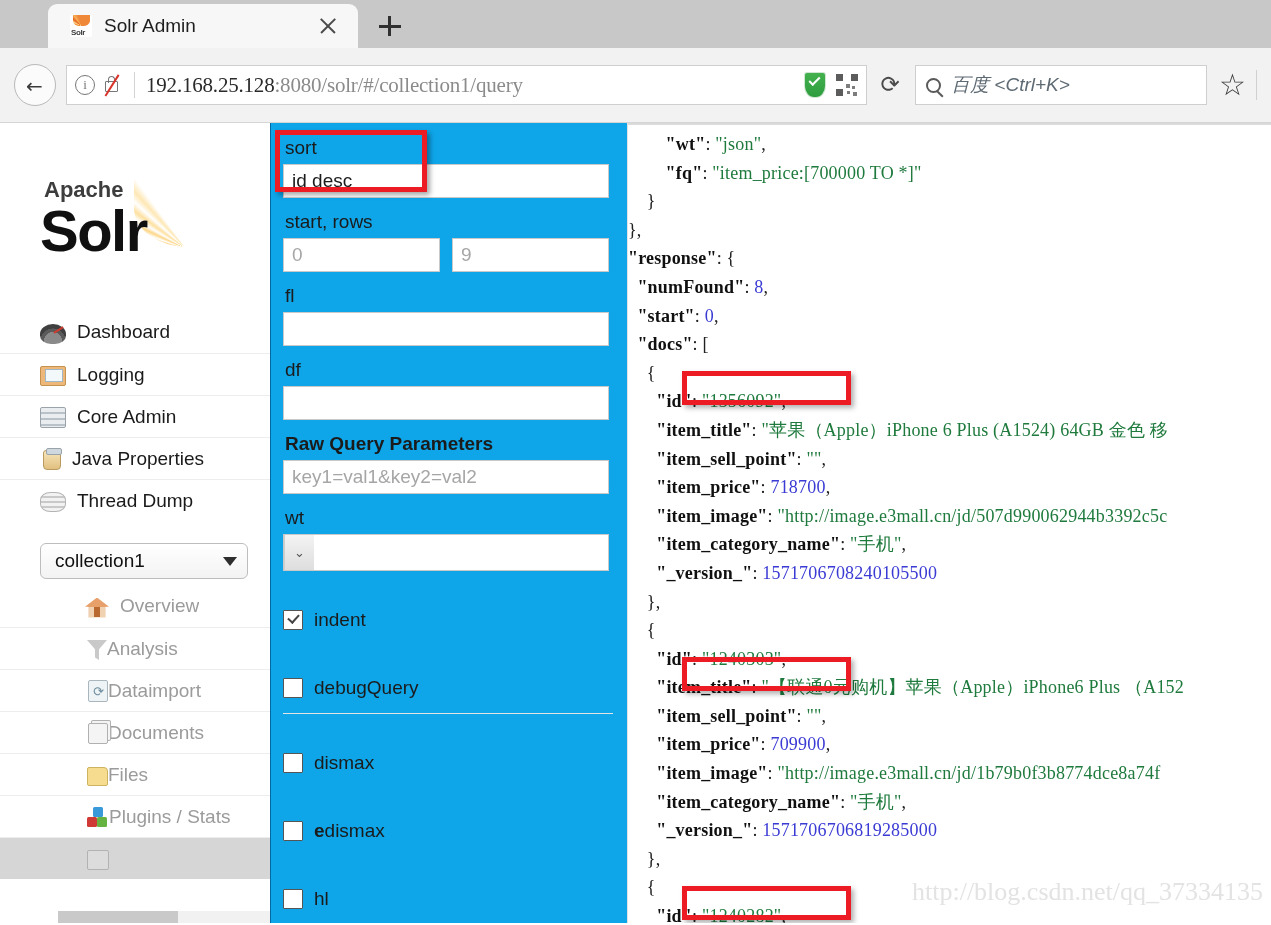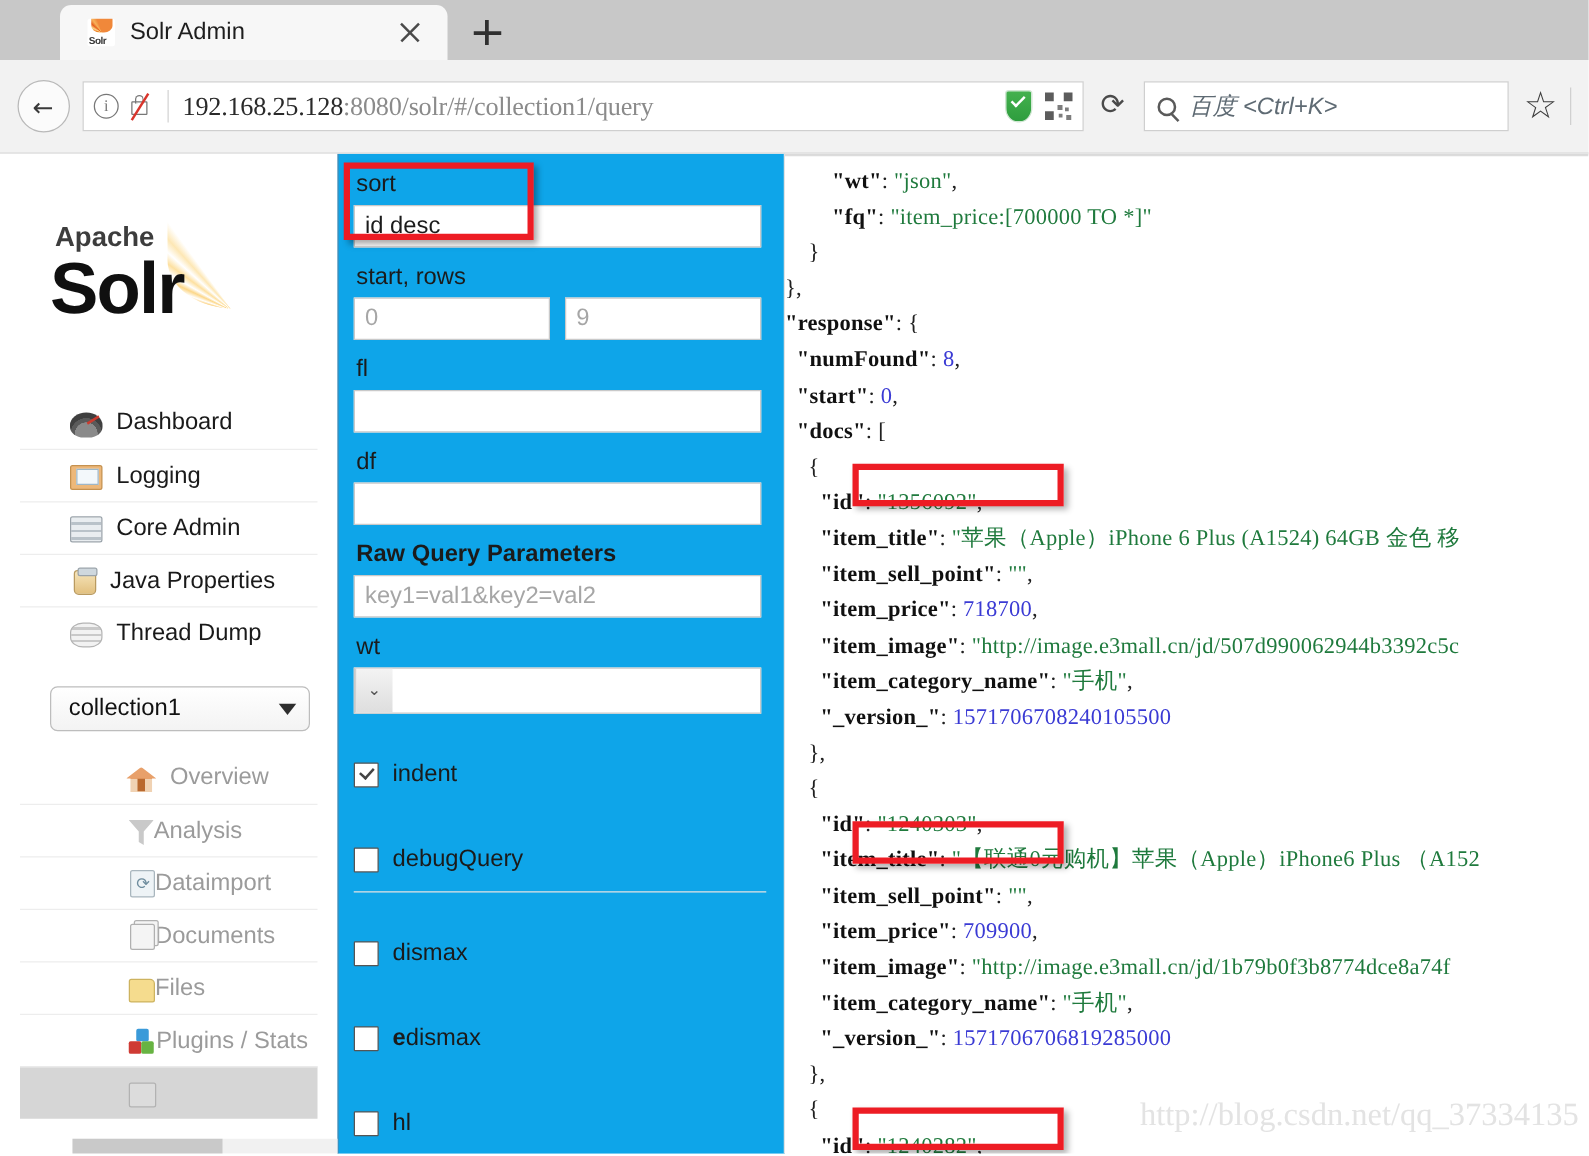--- a/index.html
+++ b/index.html
@@ -241,21 +241,21 @@
     position: absolute; left: 8px; top: 26px;
     font-size: 22px; font-weight: bold; color: #3d3d3d;
     font-family: "Liberation Sans", sans-serif;
   }
   #solr-logo .solr {
     position: absolute; left: 4px; top: 46px;
     font-size: 58px; font-weight: bold; color: #101010;
     font-family: "Liberation Sans", sans-serif;
     letter-spacing: -1.5px;
   }
-  .nav-list { list-style: none; margin: 16px; padding: 0; text-align: right; }
+  .nav-list { list-style: none; margin: 0; padding: 0; text-align: right; }
   .nav-item {
     display: flex; align-items: center;
     height: 42px;
     padding-left: 40px;
     border-top: 1px solid #ededed;
     font-size: 19px;
     color: #1a1a1a;
     white-space: nowrap;
   }
   .nav-item:first-child { border-top: none; }

